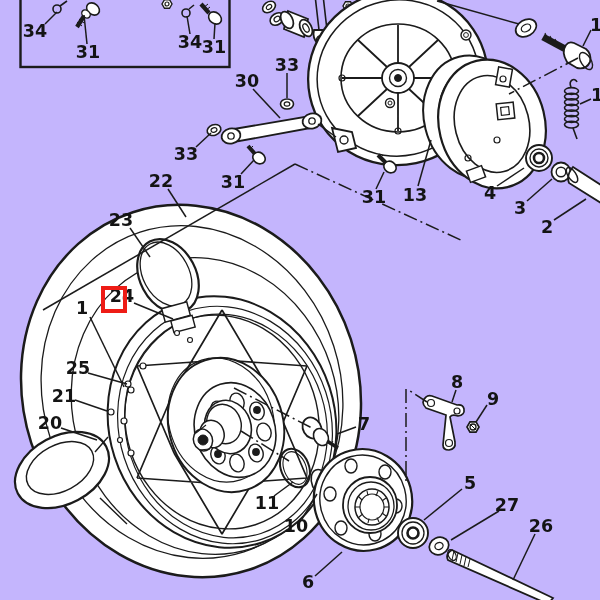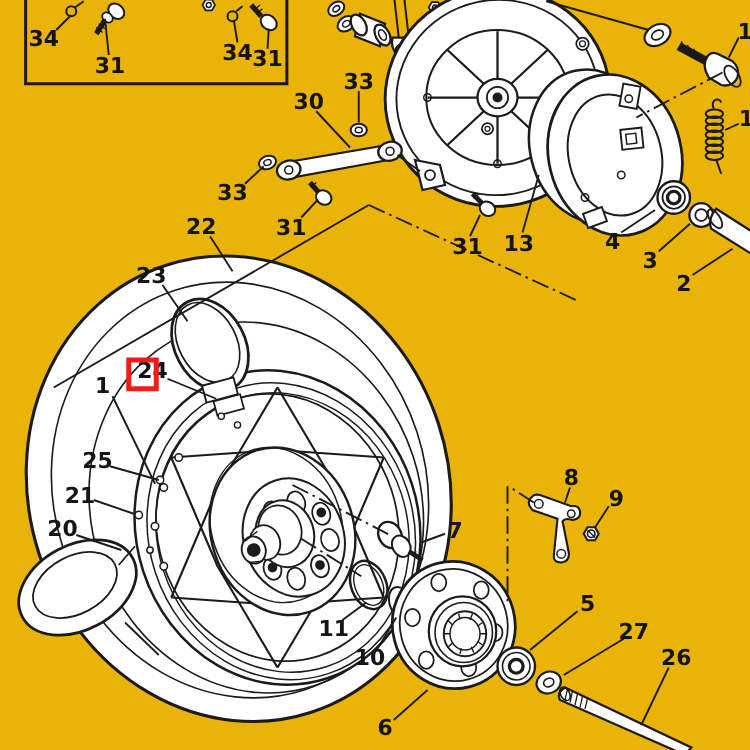--- a/index.html
+++ b/index.html
@@ -1,16 +1,16 @@
 <!DOCTYPE html>
 <html><head>
 <meta charset="utf-8">
 <style>
   html,body{margin:0;padding:0;background:#ffffff;}
-  .stage{position:relative;width:600px;height:600px;background:#eab308;overflow:hidden;
+  .stage{position:relative;width:600px;height:600px;background:#c4b5fd;overflow:hidden;
          font-family:"DejaVu Sans","Liberation Sans",sans-serif;}
   svg{position:absolute;left:0;top:0;}
   .ln{stroke:#1b1b1b;fill:none;}
   .fw{stroke:#1b1b1b;fill:#ffffff;}
   .fd{stroke:#1b1b1b;fill:#1b1b1b;}
   text.callout{font-family:"DejaVu Sans","Liberation Sans",sans-serif;font-weight:bold;
                font-size:17.5px;fill:#141414;text-anchor:middle;}
 </style>
 </head>
 <body>

